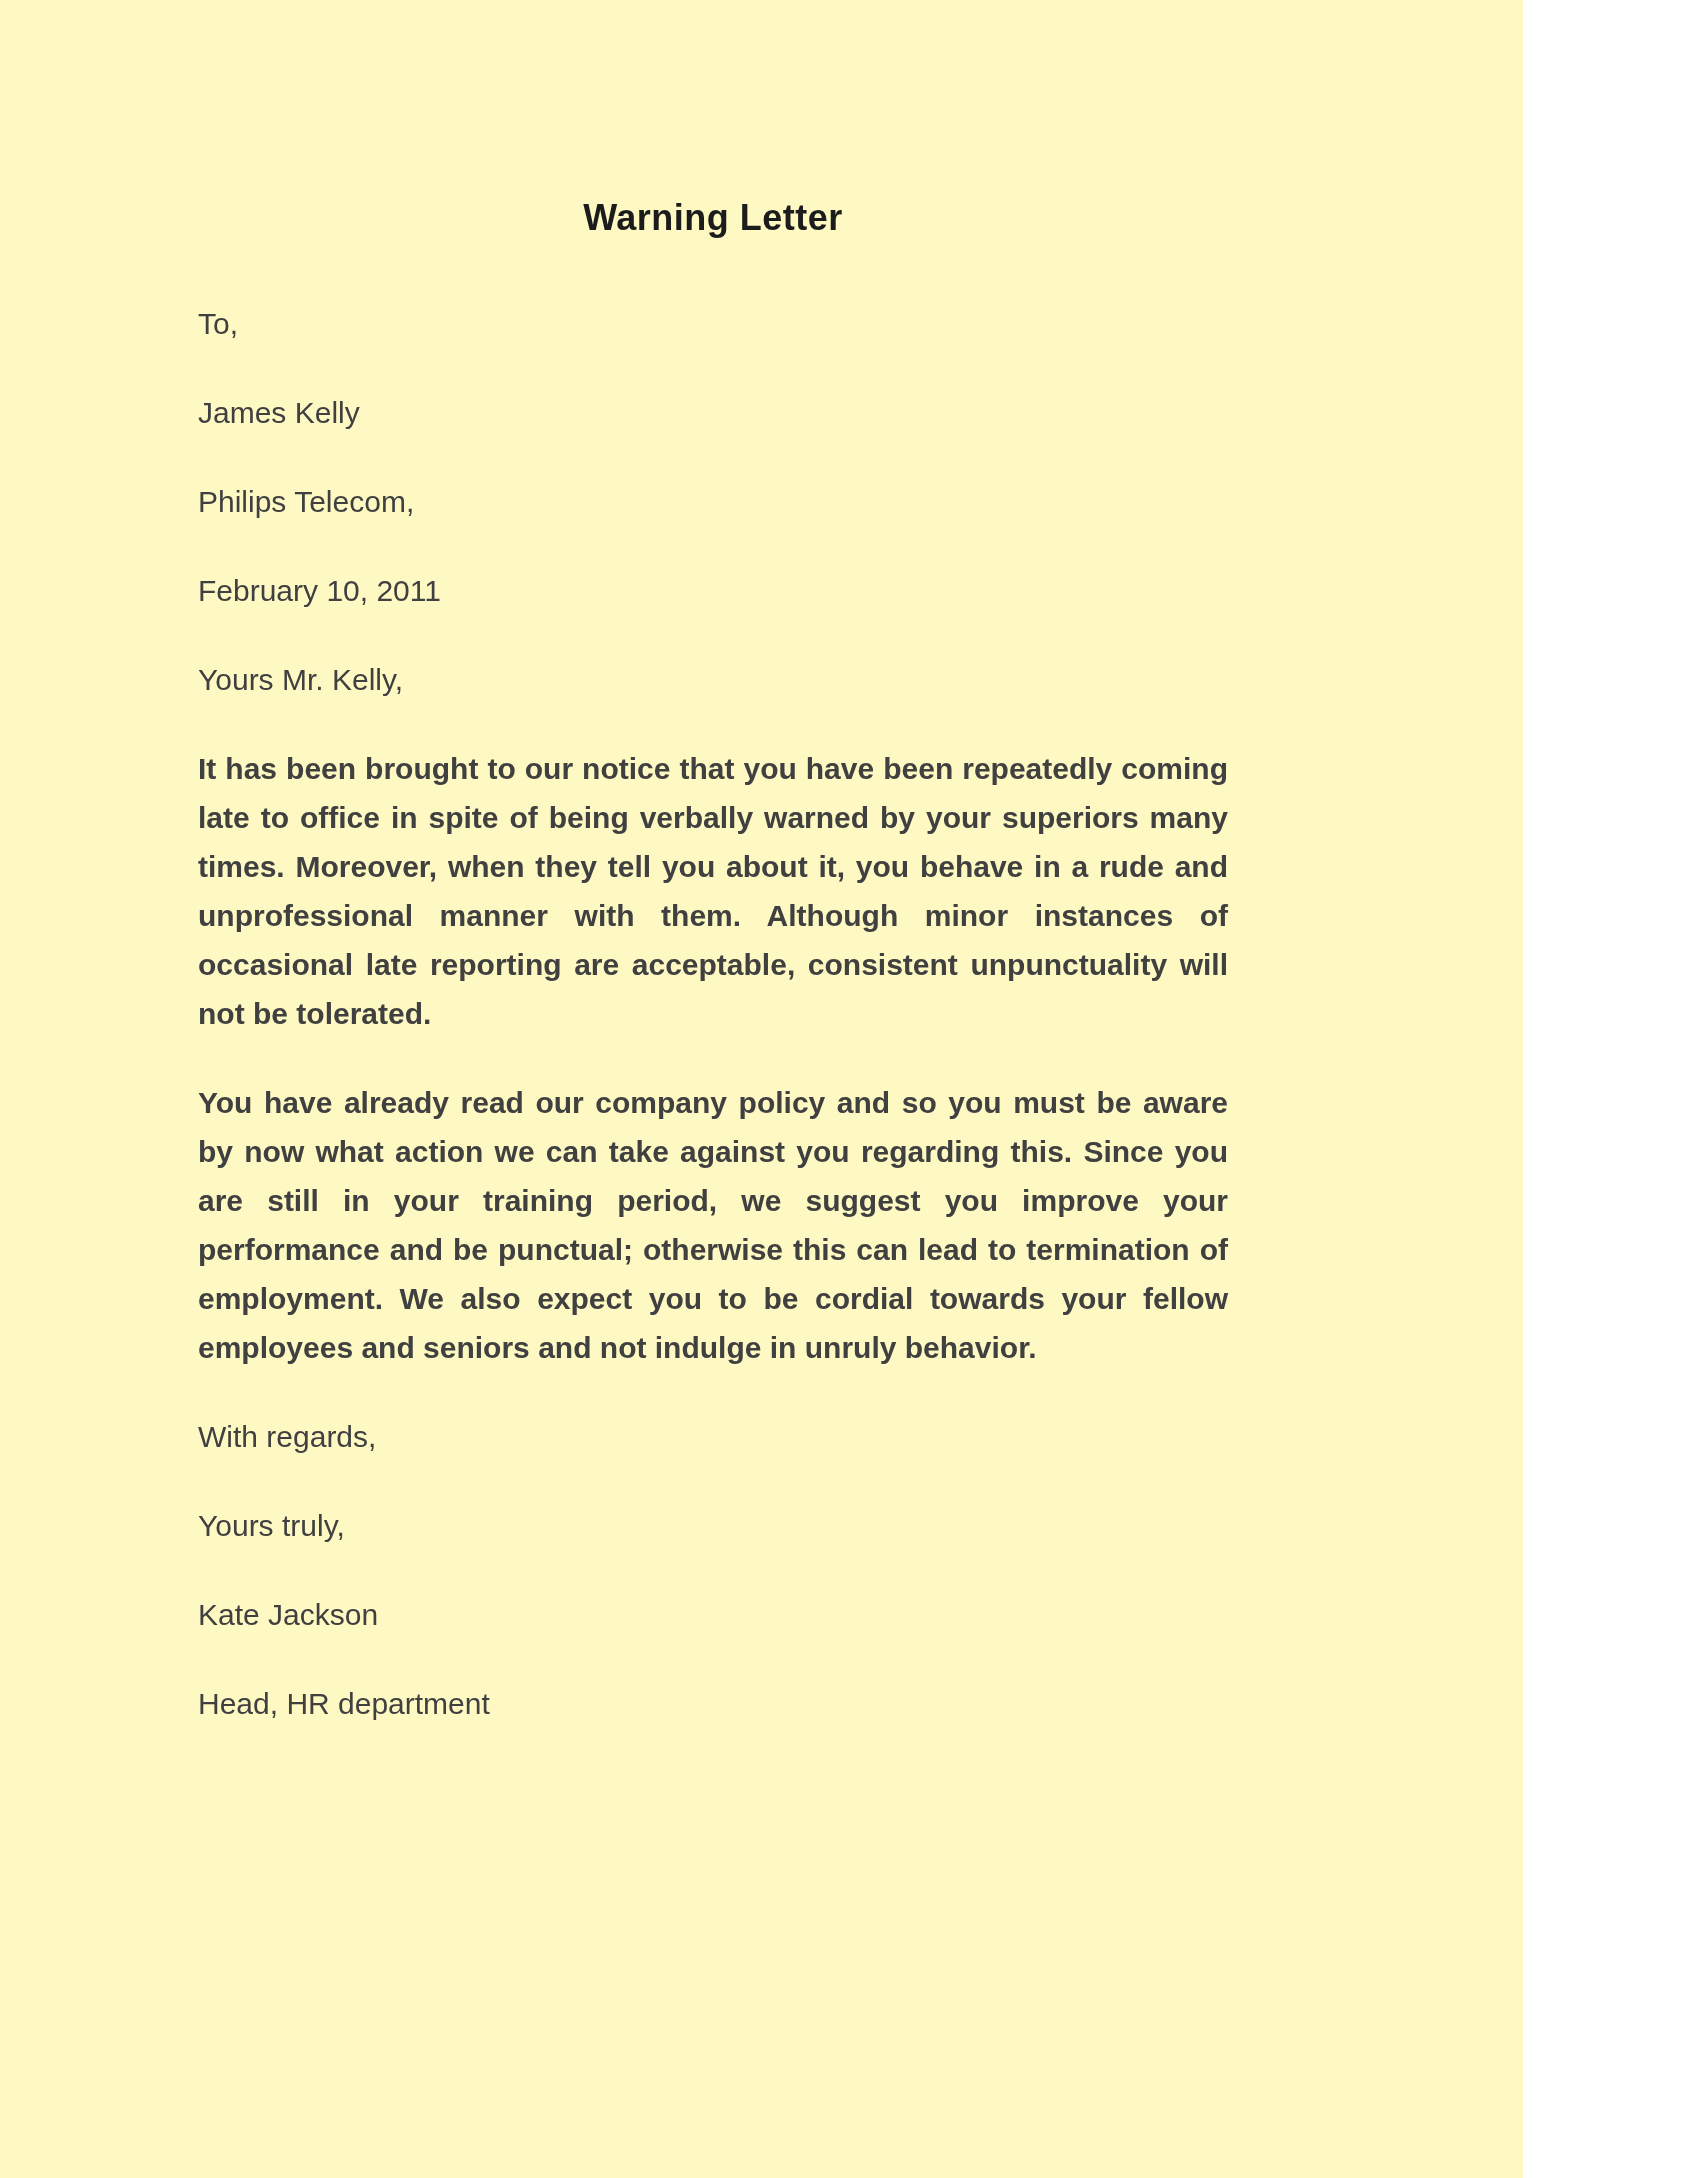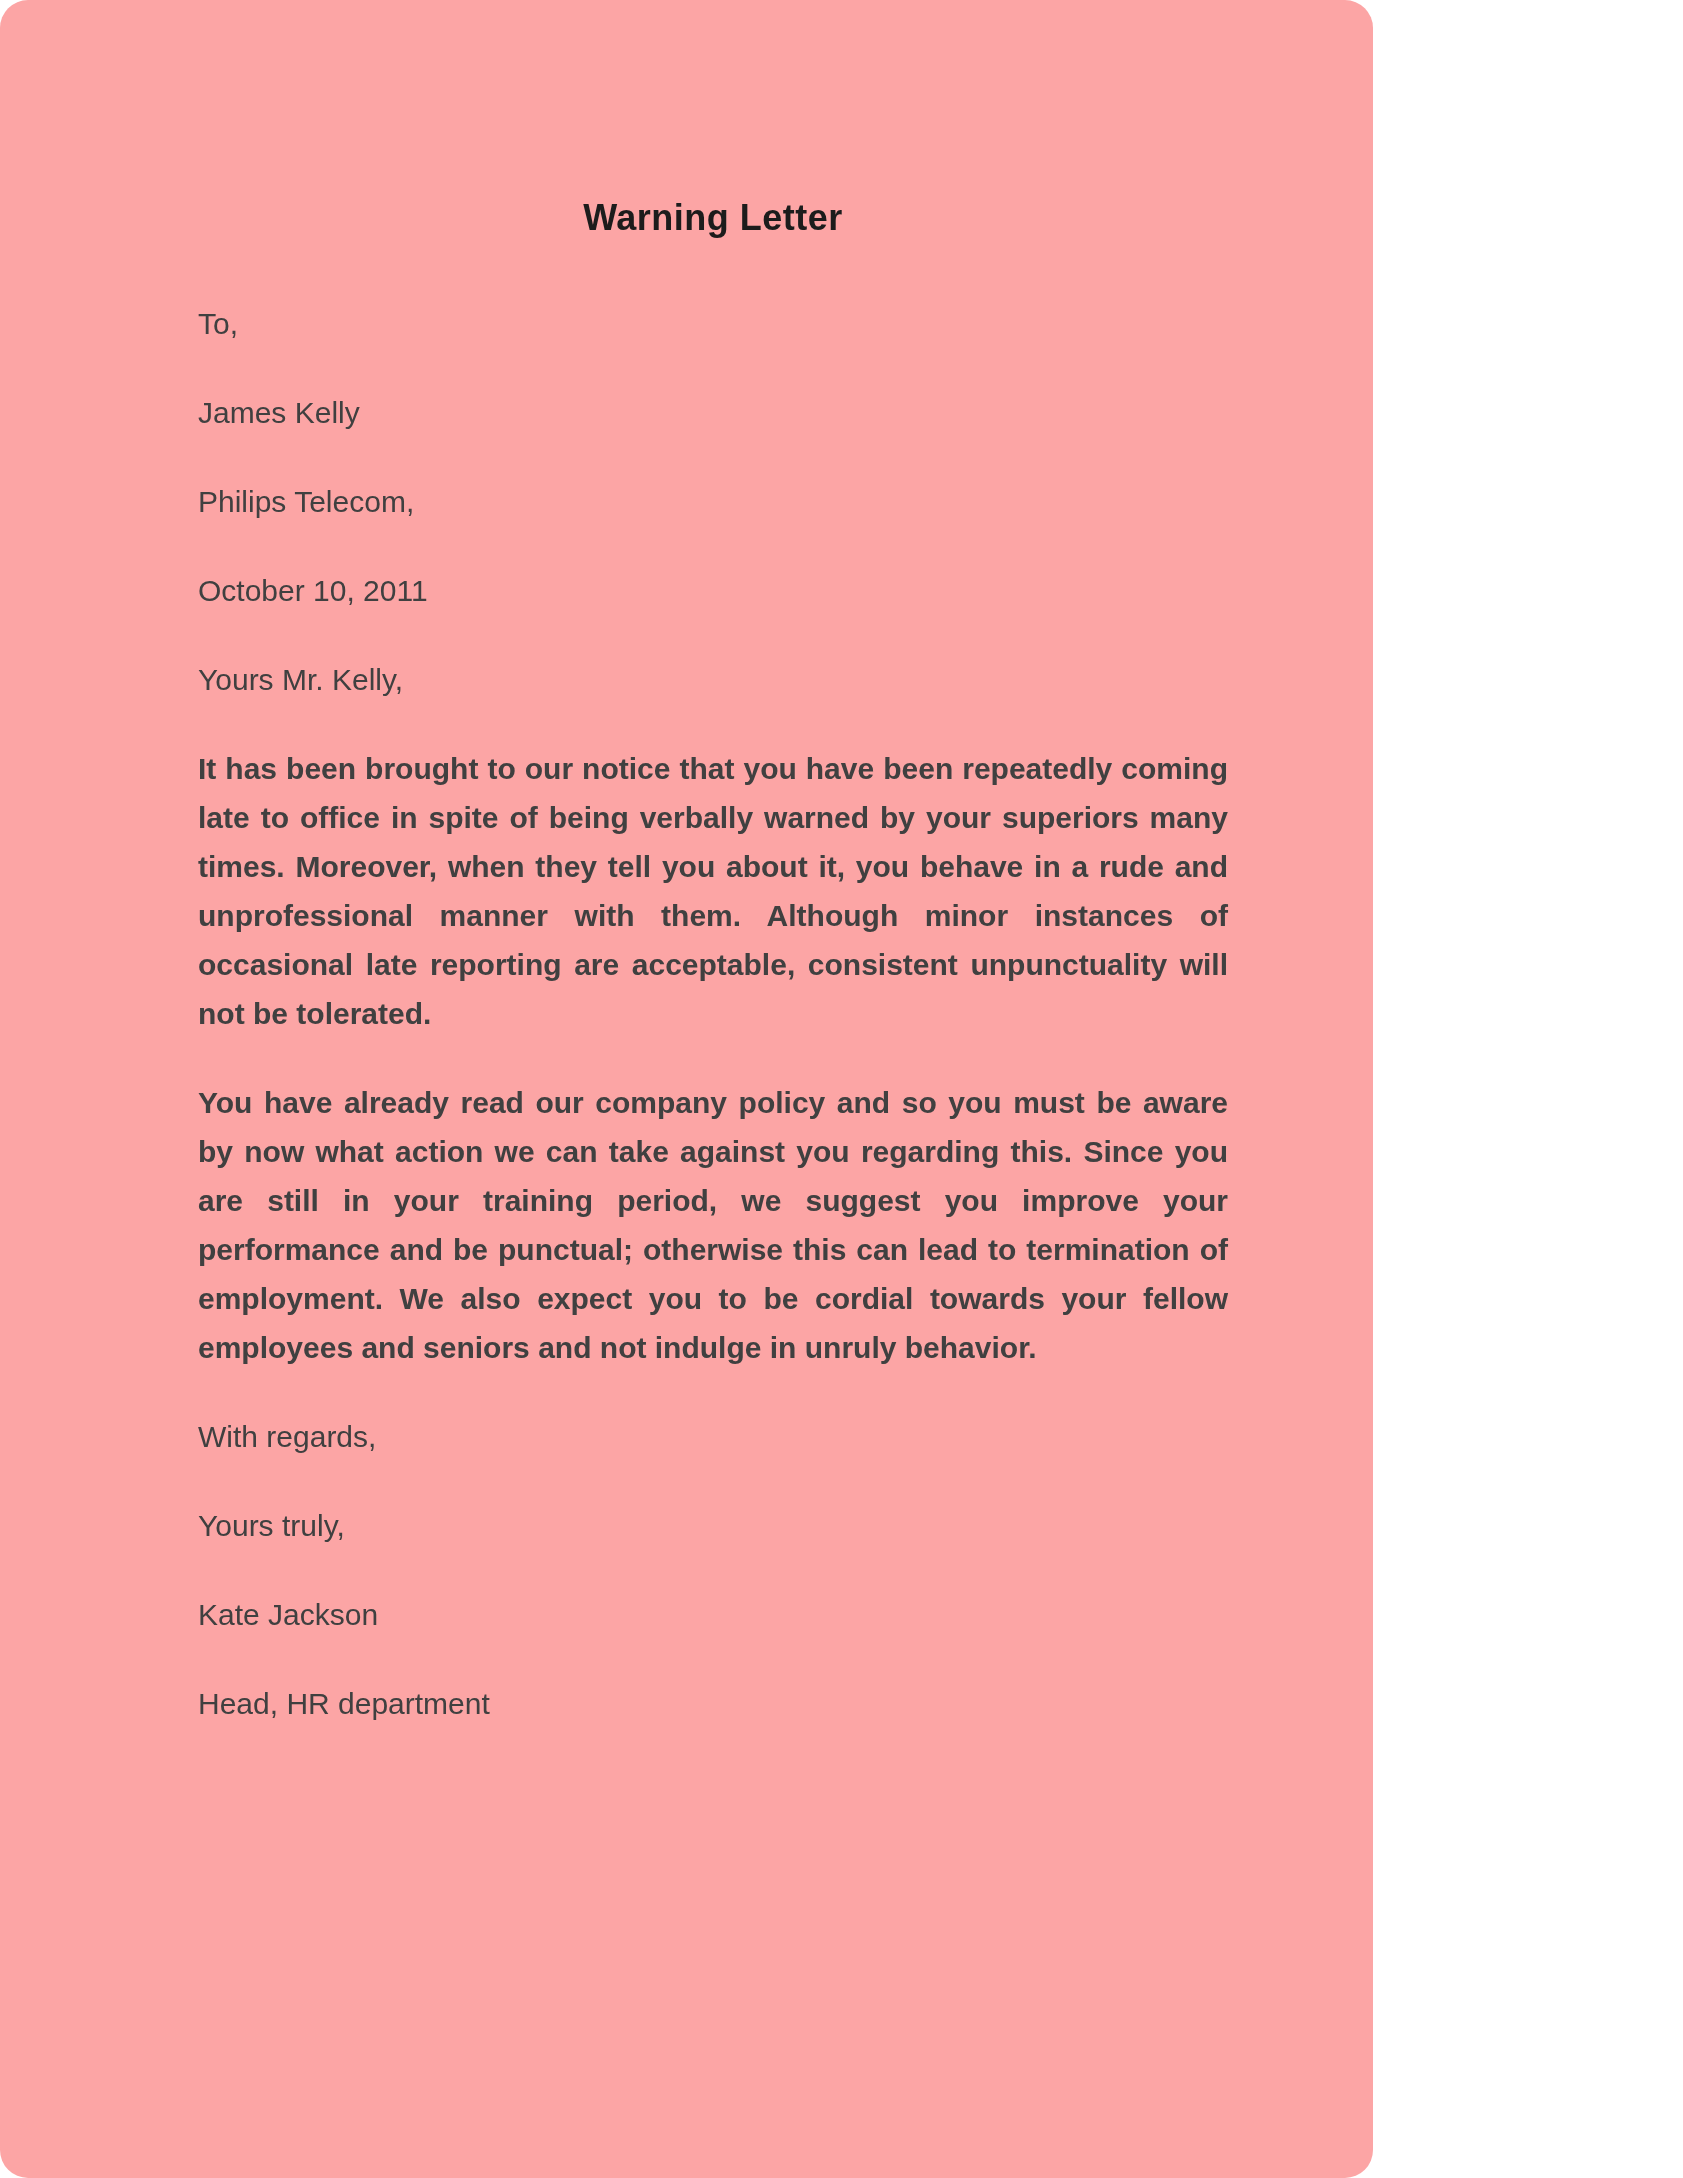--- a/index.html
+++ b/index.html
@@ -8,25 +8,24 @@
     background: #ffffff;
   }
   body {
     width: 1683px;
     height: 2178px;
     font-family: "Liberation Sans", "DejaVu Sans", sans-serif;
     -webkit-font-smoothing: antialiased;
   }
   .page {
     position: relative;
-    width: 1373px;
+    width: 1523px;
     height: 2178px;
-    background: #fca5a5;
+    background: #fef9c3;
     overflow: hidden;
-    border-radius: 28px;
   }
   .letter {
     position: absolute;
     left: 198px;
     top: 194px;
     width: 1030px;
     color: #404040;
     font-size: 30px;
     line-height: 49px;
   }
@@ -61,21 +60,21 @@
     <h1 class="letter-title">Warning Letter</h1>
 
     <p class="line-para">To,</p>
 
     <p class="line-para">James Kelly</p>
 
 
     <p class="line-para">Philips Telecom,</p>
 
 
-    <p class="line-para">October 10, 2011</p>
+    <p class="line-para">February 10, 2011</p>
 
 
     <p class="line-para">Yours Mr. Kelly,</p>
 
     <p class="body-para">It has been brought to our notice that you have been repeatedly coming late to office in spite of being verbally warned by your superiors many times. Moreover, when they tell you about it, you behave in a rude and unprofessional manner with them. Although minor instances of occasional late reporting are acceptable, consistent unpunctuality will not be tolerated.</p>
 
     <p class="body-para">You have already read our company policy and so you must be aware by now what action we can take against you regarding this. Since you are still in your training period, we suggest you improve your performance and be punctual; otherwise this can lead to termination of employment. We also expect you to be cordial towards your fellow employees and seniors and not indulge in unruly behavior.</p>
 
     <p class="closing-para">With regards,</p>
 

